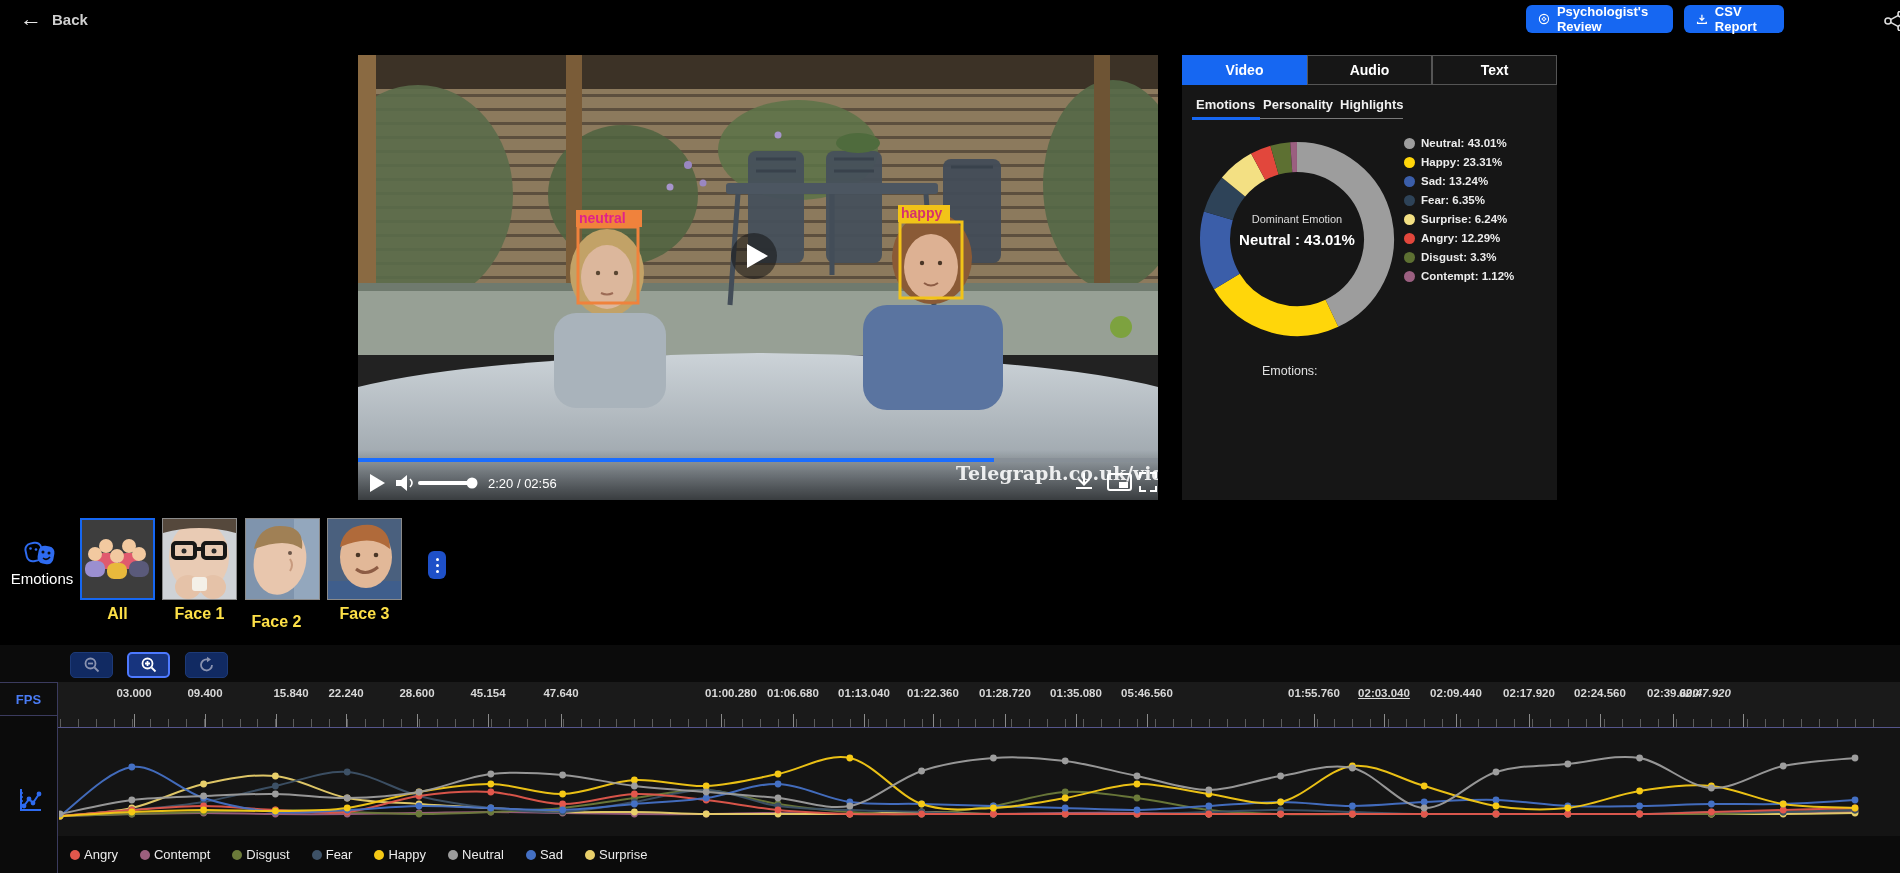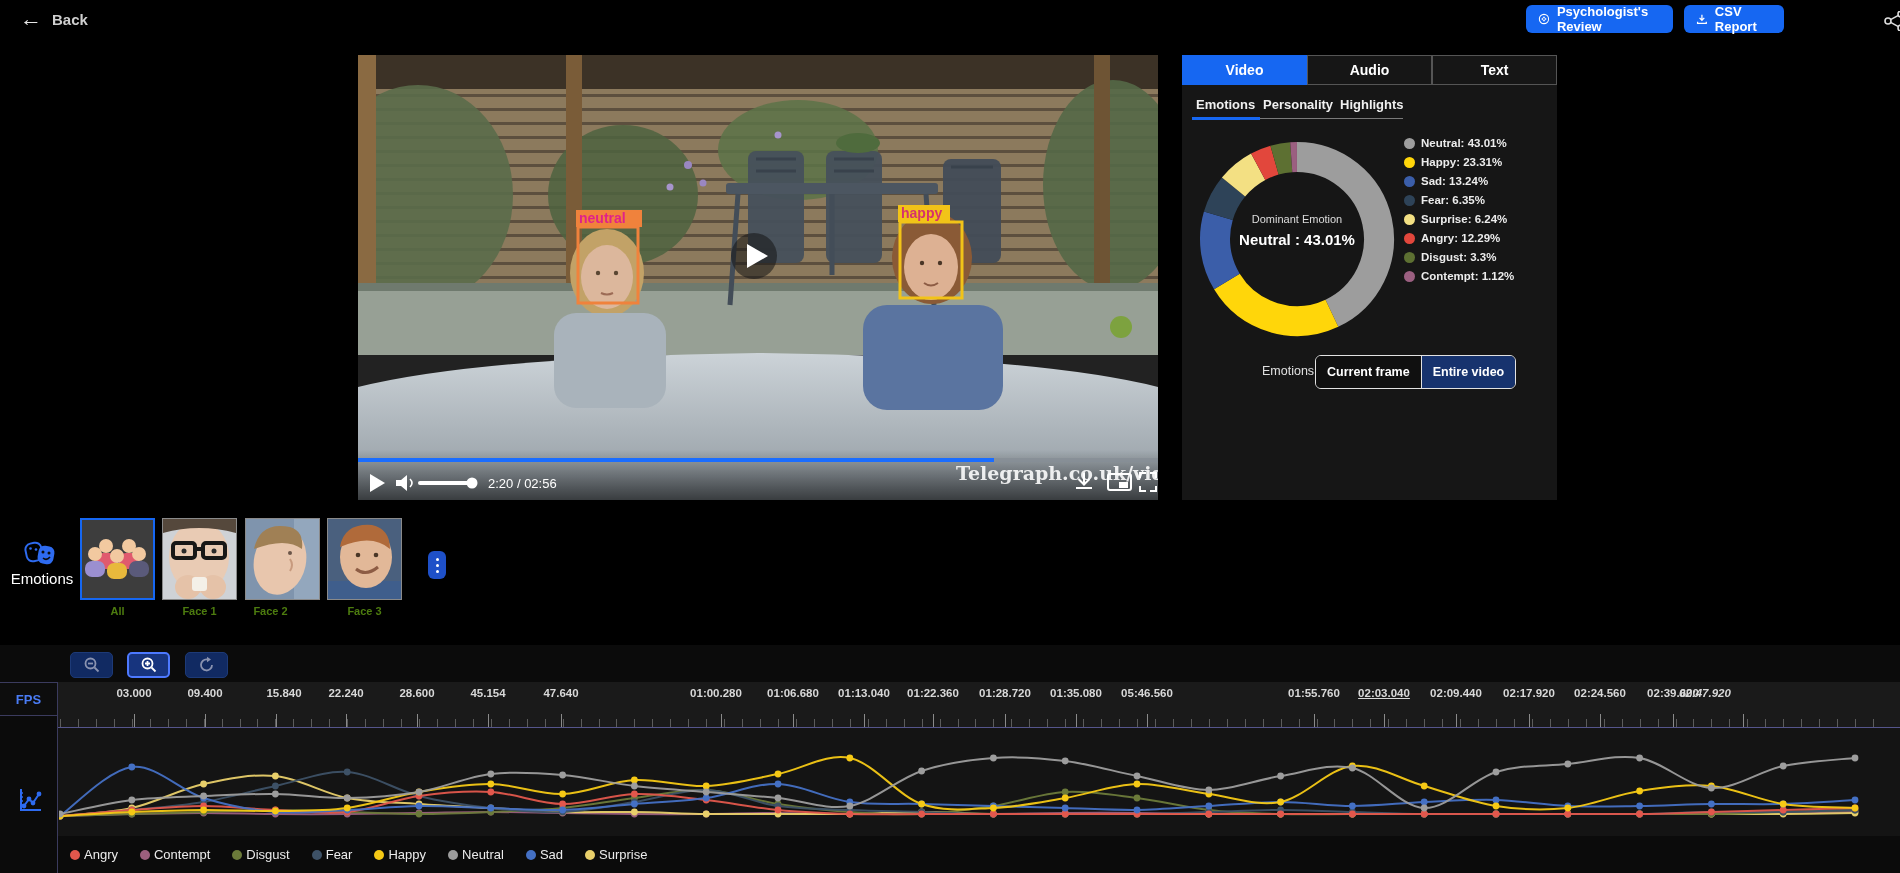--- a/index.html
+++ b/index.html
@@ -39,26 +39,26 @@
   .seg{display:flex;align-items:center;justify-content:center;font-size:12.5px;font-weight:700;
     padding:0 11px;cursor:pointer;color:#fff;}
   #seg-frame{background:#101010;border-right:1px solid #e2e2e2;}
   #seg-entire{background:#17336e;}
   
   #faces-row{position:absolute;left:0;top:515px;width:520px;height:110px;}
   #emotions-group-label{position:absolute;left:6px;top:55px;width:72px;text-align:center;font-size:15px;color:#fff;}
   #masks-icon{position:absolute;left:24px;top:26px;}
   .thumb{position:absolute;top:3px;width:75px;height:82px;box-sizing:border-box;border:1px solid #8a8a8a;cursor:pointer;overflow:hidden;}
   .thumb.selected{border:2px solid #1667f2;}
-  .thumb-label{position:absolute;top:90px;width:75px;text-align:center;font-size:11px;font-weight:700;color:#4d7c0f;}
+  .thumb-label{position:absolute;top:90px;width:75px;text-align:center;font-size:16px;font-weight:700;color:#fde047;}
   #thumb-all{left:80px;background:#3d3d3d;}
   #thumb-f1{left:162px;}
   #thumb-f2{left:245px;}
   #thumb-f3{left:327px;}
-  #lab-all{left:80px;} #lab-f1{left:162px;} #lab-f2{left:233px;} #lab-f3{left:327px;}
+  #lab-all{left:80px;} #lab-f1{left:162px;} #lab-f2{left:239px;margin-top:8px;} #lab-f3{left:327px;}
   #dots-btn{position:absolute;left:428px;top:36px;width:18px;height:28px;background:#1e50c8;border-radius:6px;
     display:flex;align-items:center;justify-content:center;cursor:pointer;}
   #dots-btn .d{width:3px;height:3px;border-radius:50%;background:#fff;margin:1.5px 0;}
   
   #timeline{position:absolute;left:0;top:645px;width:1900px;height:228px;background:#0b0b0b;}
   .tl-btn{position:absolute;top:7px;width:43px;height:26px;background:#112a62;border:1px solid #1d3a77;
     border-radius:5px;display:flex;align-items:center;justify-content:center;cursor:pointer;box-sizing:border-box;}
   .tl-btn.active{background:#17347e;border:2px solid #4d79ff;}
   #zoomout-btn{left:70px;} #zoomin-btn{left:127px;} #reset-btn{left:185px;}
   #ruler-bg{position:absolute;left:58px;top:37px;width:1842px;height:46px;background:#1a1a1a;
@@ -282,24 +282,20 @@
         <span>Disgust: 3.3%</span>
       </div>
       <div class="dl-item">
         <span class="dl-dot" style="background: rgb(155, 95, 128);"></span>
         <span>Contempt: 1.12%</span>
       </div>
     </div>
 
   <div id="emotions-toggle-row">
     <span id="emotions-toggle-label">Emotions:</span>
-    <div id="toggle-group">
-      <div class="seg" id="seg-frame">Current frame</div>
-      <div class="seg" id="seg-entire">Entire video</div>
-    </div>
   </div>
 </div>
 
 <div id="faces-row">
   <svg id="masks-icon" width="34" height="26" viewBox="0 0 34 26">
     <rect x="2" y="2" width="16" height="18" rx="6" fill="none" stroke="#2e6bf0" stroke-width="2" transform="rotate(-12 10 11)"></rect>
     <rect x="14" y="5" width="16" height="18" rx="6" fill="#2e6bf0" transform="rotate(10 22 14)"></rect>
     <circle cx="19" cy="11" r="1.5" fill="#0b0b0b"></circle>
       <circle cx="25" cy="12" r="1.5" fill="#0b0b0b"></circle>
     <path d="M19 17 Q22.5 20 26 16" stroke="#0b0b0b" stroke-width="1.6" fill="none"></path>
@@ -508,31 +504,31 @@
       <div class="tick minor" style="left: 1783.2px;"></div>
       <div class="tick minor" style="left: 1801.15px;"></div>
       <div class="tick minor" style="left: 1819.1px;"></div>
       <div class="tick minor" style="left: 1837.05px;"></div>
       <div class="tick minor" style="left: 1855px;"></div>
       <div class="tick minor" style="left: 1872.95px;"></div>
       <div class="tick-label" style="left: 134px;">03.000</div>
       <div class="tick major" style="left: 134px;"></div>
       <div class="tick-label" style="left: 205px;">09.400</div>
       <div class="tick major" style="left: 205px;"></div>
-      <div class="tick-label" style="left: 284px;">15.840</div>
+      <div class="tick-label" style="left: 291px;">15.840</div>
       <div class="tick major" style="left: 276px;"></div>
       <div class="tick-label" style="left: 346px;">22.240</div>
       <div class="tick major" style="left: 346px;"></div>
       <div class="tick-label" style="left: 417px;">28.600</div>
       <div class="tick major" style="left: 417px;"></div>
       <div class="tick-label" style="left: 488px;">45.154</div>
       <div class="tick major" style="left: 488px;"></div>
       <div class="tick-label" style="left: 561px;">47.640</div>
       <div class="tick major" style="left: 561px;"></div>
-      <div class="tick-label" style="left: 716px;">01:00.280</div>
+      <div class="tick-label" style="left: 731px;">01:00.280</div>
       <div class="tick major" style="left: 721px;"></div>
       <div class="tick-label" style="left: 793px;">01:06.680</div>
       <div class="tick major" style="left: 793px;"></div>
       <div class="tick-label" style="left: 864px;">01:13.040</div>
       <div class="tick major" style="left: 864px;"></div>
       <div class="tick-label" style="left: 933px;">01:22.360</div>
       <div class="tick major" style="left: 933px;"></div>
       <div class="tick-label" style="left: 1005px;">01:28.720</div>
       <div class="tick major" style="left: 1005px;"></div>
       <div class="tick-label" style="left: 1076px;">01:35.080</div>

